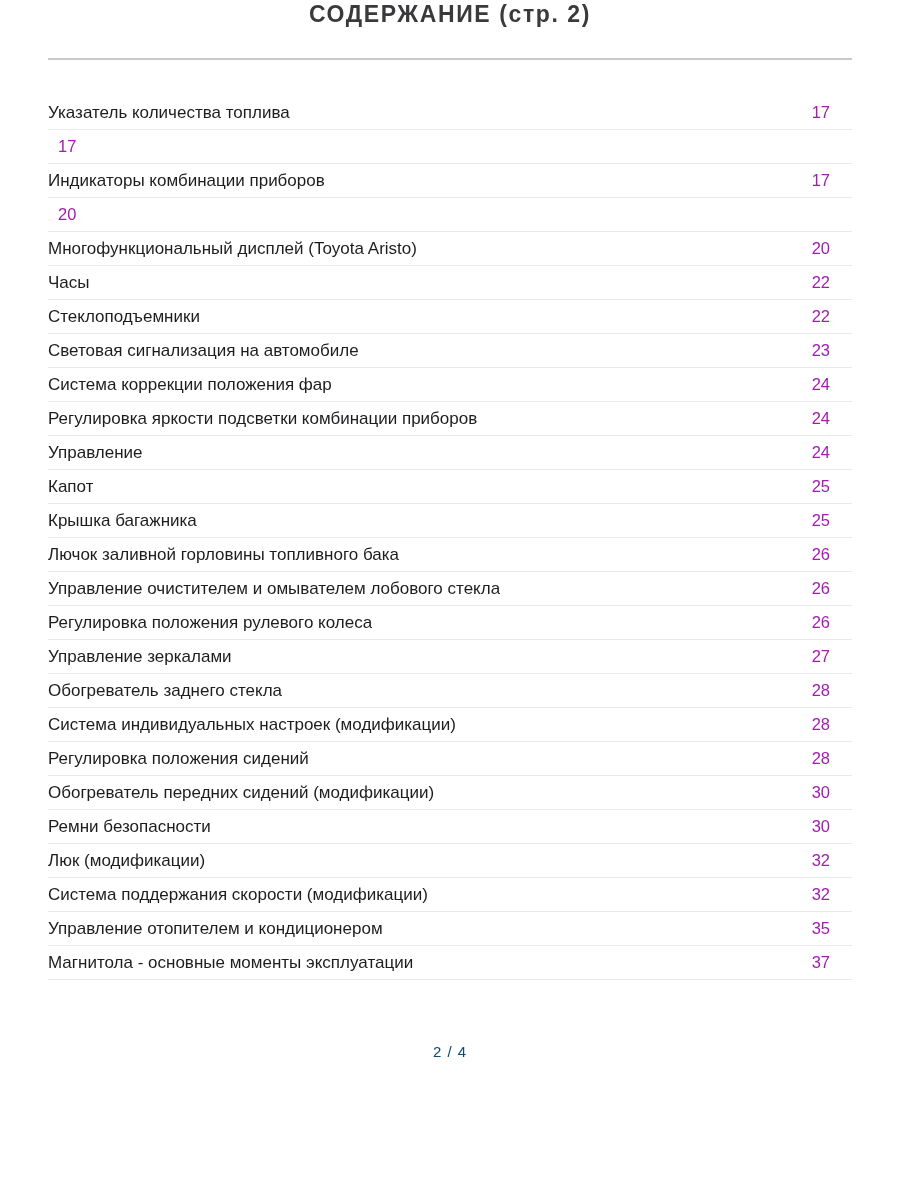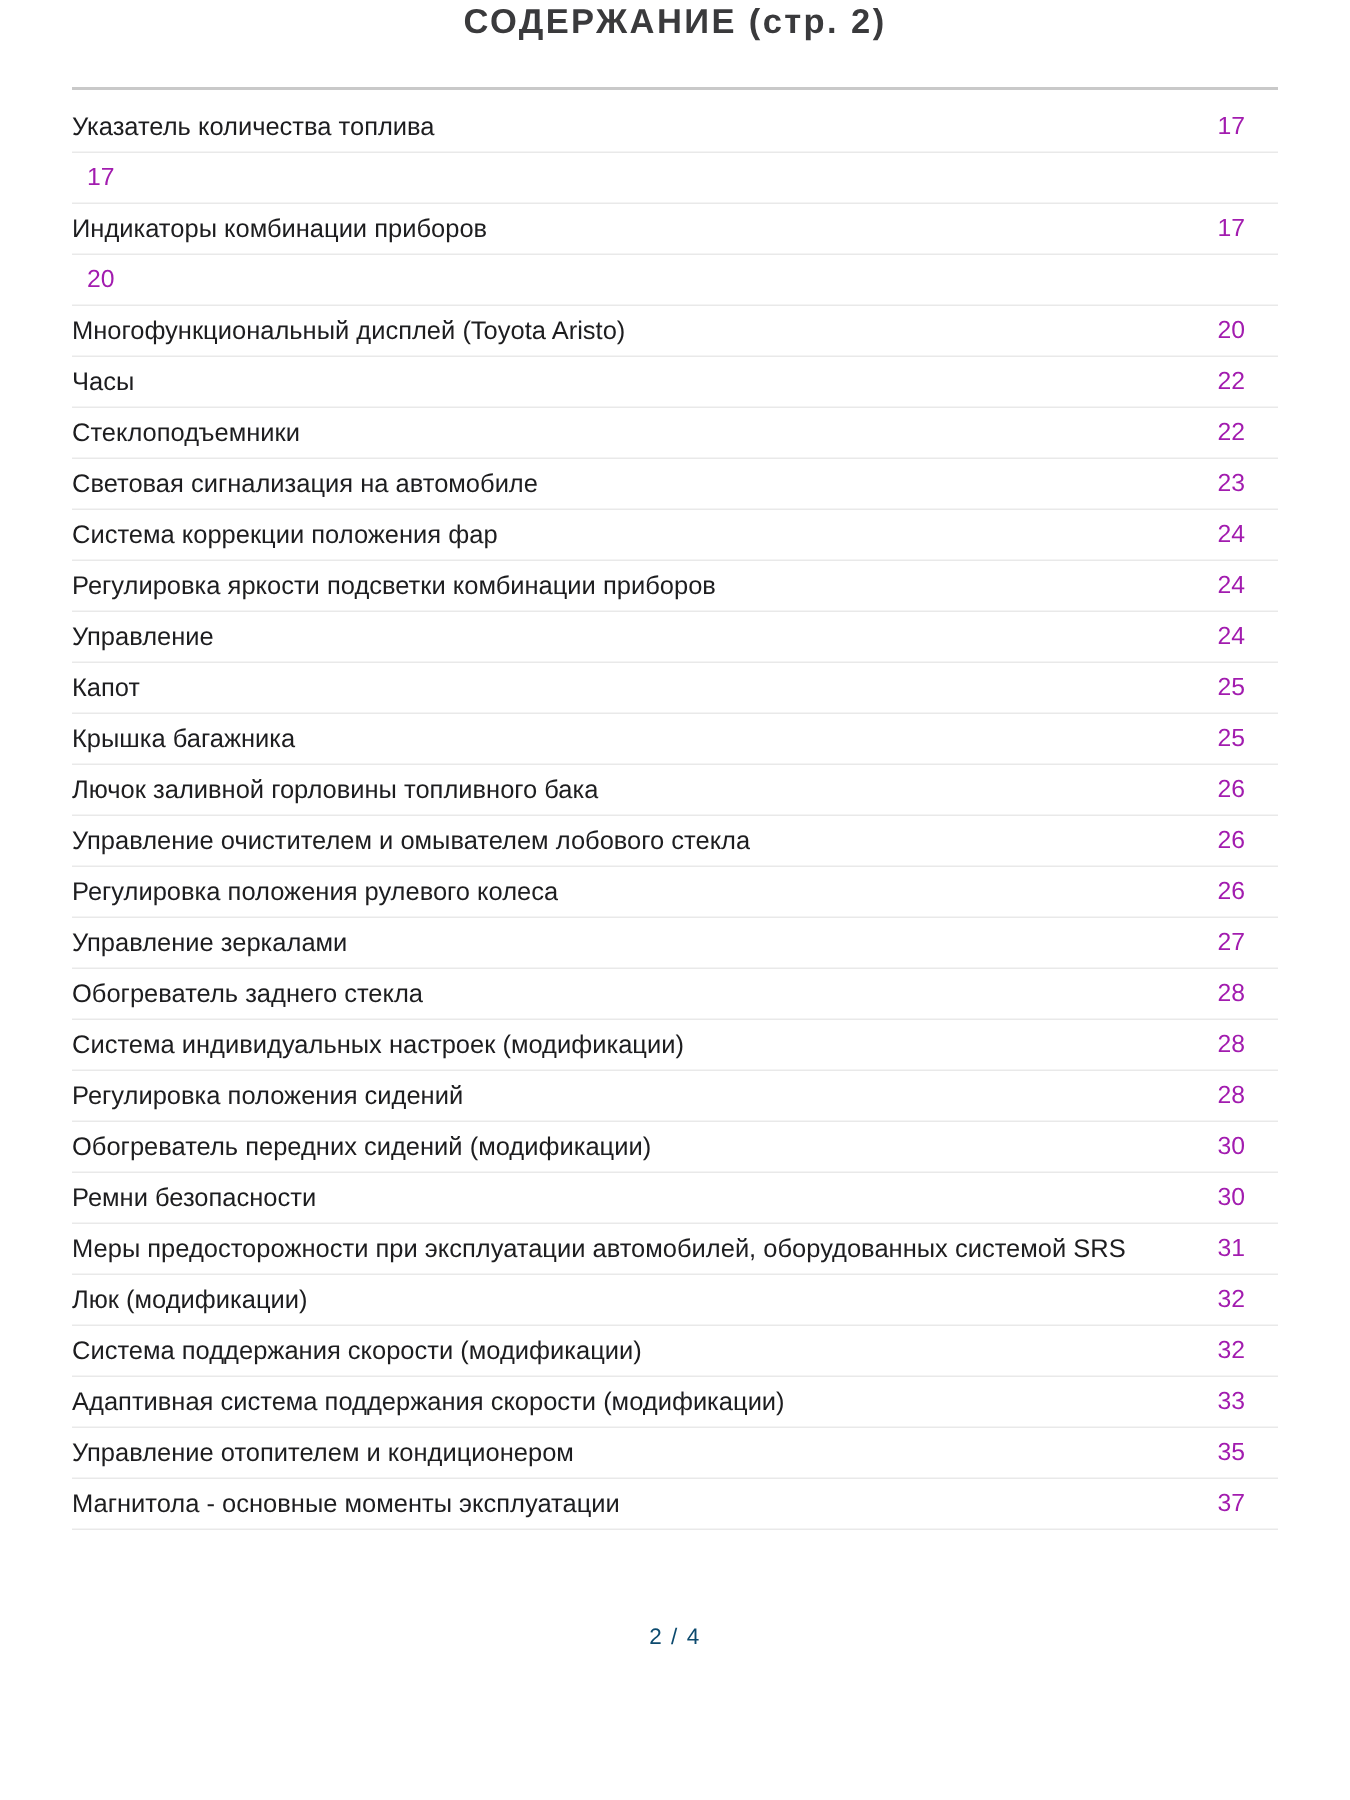--- a/index.html
+++ b/index.html
@@ -22,21 +22,21 @@
     font-weight: bold;
     letter-spacing: 1.6px;
     color: #3a3a3c;
   }
   .header-rule {
     height: 2px;
     background: #c9c9c9;
     margin-top: 30px;
   }
   .toc {
-    margin-top: 8px;
+    margin-top: 36px;
   }
   .toc-row {
     height: 34px;
     display: flex;
     align-items: center;
     justify-content: space-between;
     border-bottom: 1px solid #e9e9e9;
     cursor: pointer;
   }
   .toc-label {
@@ -171,39 +171,31 @@
   <div class="toc-row">
     <span class="toc-label">Обогреватель передних сидений (модификации)</span>
     <span class="toc-page">30</span>
   </div>
 
   <div class="toc-row">
     <span class="toc-label">Ремни безопасности</span>
     <span class="toc-page">30</span>
   </div>
 
-  <div class="toc-row">
-    <span class="toc-label">Меры предосторожности при эксплуатации автомобилей, оборудованных системой SRS</span>
-    <span class="toc-page">31</span>
-  </div>
 
   <div class="toc-row">
     <span class="toc-label">Люк (модификации)</span>
     <span class="toc-page">32</span>
   </div>
 
   <div class="toc-row">
     <span class="toc-label">Система поддержания скорости (модификации)</span>
     <span class="toc-page">32</span>
   </div>
 
-  <div class="toc-row">
-    <span class="toc-label">Адаптивная система поддержания скорости (модификации)</span>
-    <span class="toc-page">33</span>
-  </div>
 
   <div class="toc-row">
     <span class="toc-label">Управление отопителем и кондиционером</span>
     <span class="toc-page">35</span>
   </div>
 
   <div class="toc-row">
     <span class="toc-label">Магнитола - основные моменты эксплуатации</span>
     <span class="toc-page">37</span>
   </div>

